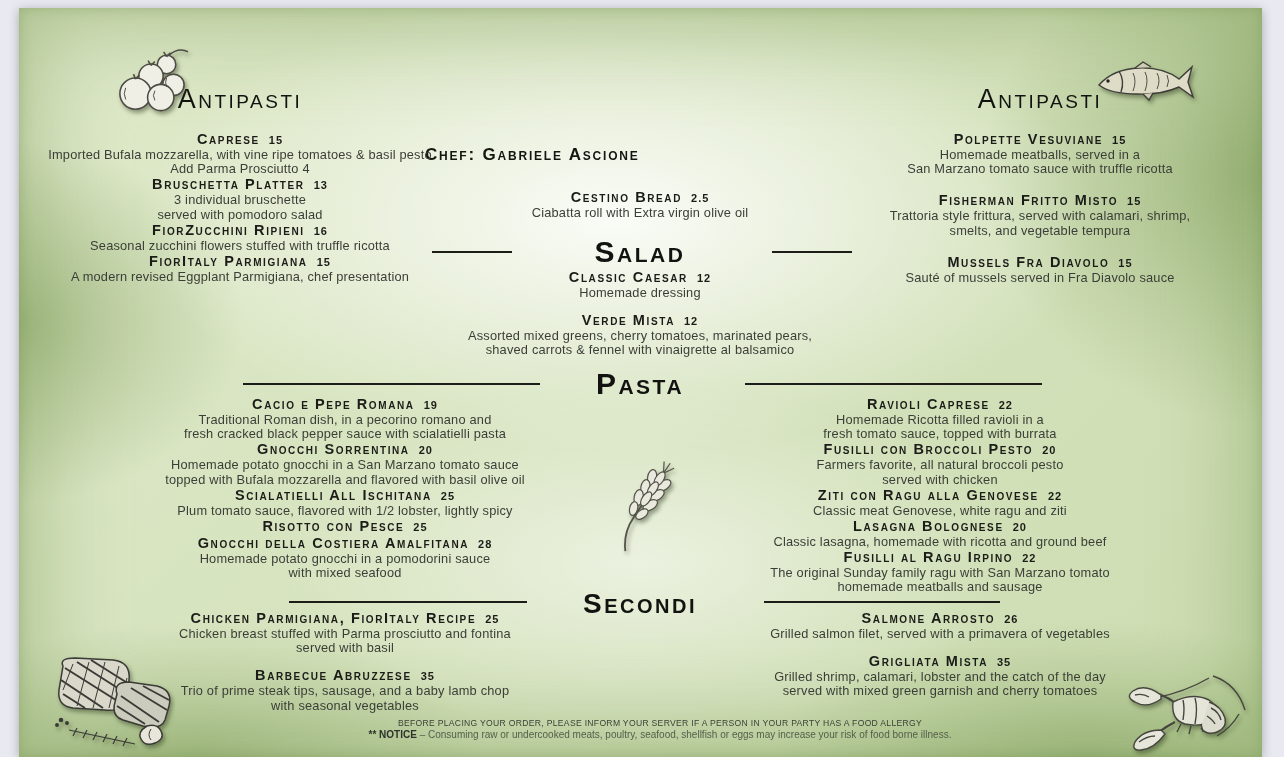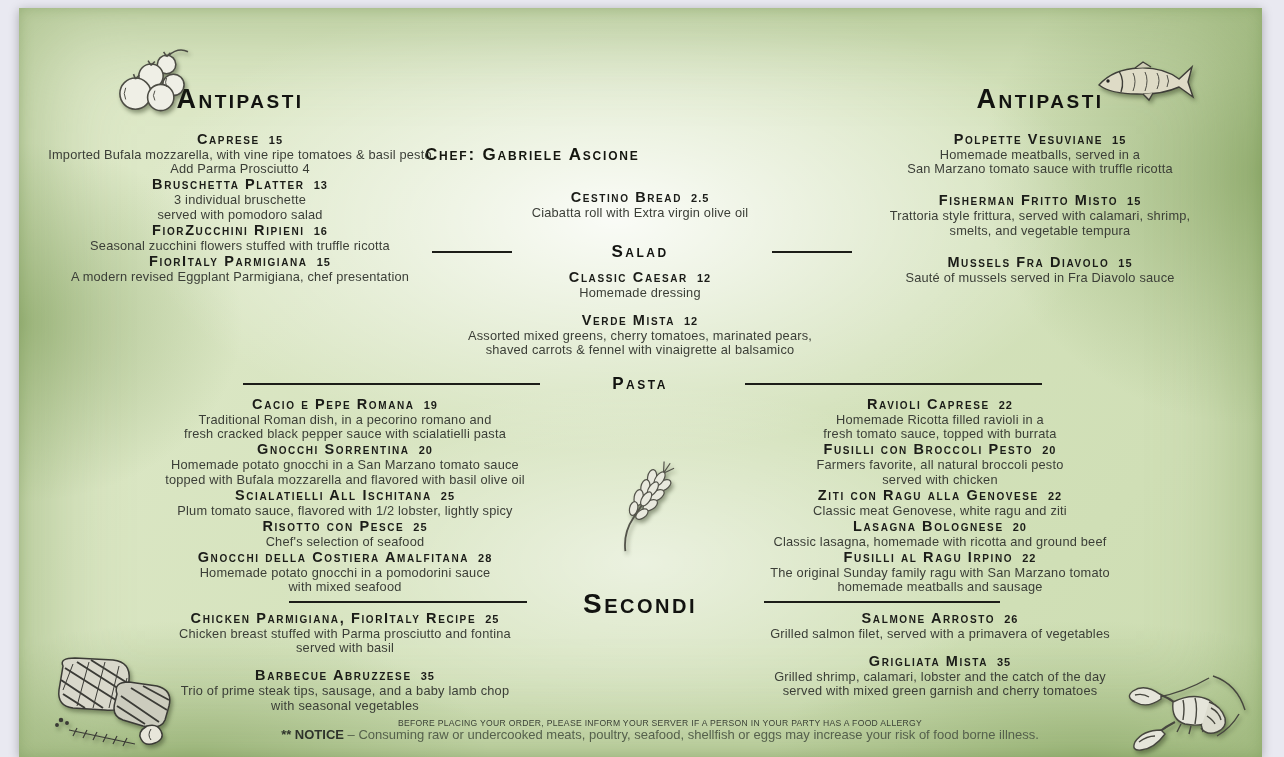--- a/index.html
+++ b/index.html
@@ -13,24 +13,24 @@
       radial-gradient(ellipse 42% 34% at 50% 74%, rgba(255,255,255,.55), rgba(255,255,255,0) 70%),
       radial-gradient(ellipse 30% 45% at 100% 22%, rgba(118,150,80,.55), rgba(118,150,80,0) 75%),
       radial-gradient(ellipse 24% 32% at 0% 42%, rgba(118,150,80,.50), rgba(118,150,80,0) 75%),
       radial-gradient(ellipse 34% 26% at 14% 100%, rgba(124,156,86,.45), rgba(124,156,86,0) 70%),
       radial-gradient(ellipse 36% 26% at 86% 100%, rgba(124,156,86,.45), rgba(124,156,86,0) 70%),
       linear-gradient(135deg,#e0eacb,#d3e1ba 60%,#cdddb2);
     box-shadow: inset 0 0 90px 18px rgba(116,148,76,.45),
                 inset 0 0 14px rgba(92,122,60,.35),
                 0 2px 10px rgba(0,0,0,.28);}
   .section-title{position:absolute;width:430px;text-align:center;
-    font-variant:small-caps;font-weight:bold;font-size:17px;line-height:30px;
+    font-variant:small-caps;font-weight:bold;font-size:30px;line-height:30px;
     letter-spacing:2.5px;color:#121310;}
   .col{position:absolute;text-align:center;}
-  .col h2{margin:0;font-variant:small-caps;font-weight:bold;font-size:27px;
+  .col h2{margin:0;font-variant:small-caps;font-weight:normal;font-size:27px;
     line-height:30px;letter-spacing:2.5px;color:#121310;}
   .item-list{margin-top:17px;}
   .menu-item{text-align:center;}
   .item-title{font-variant:small-caps;font-weight:bold;font-size:14.5px;
     line-height:16px;letter-spacing:1.6px;color:#1b1c18;}
   .item-price{margin-left:9px;font-size:11px;letter-spacing:1px;}
   .item-desc-line{font-size:12.8px;line-height:14.2px;color:#3b3e37;letter-spacing:.2px;}
   .gap12 .menu-item + .menu-item{margin-top:12px;}
   .gap16 .menu-item + .menu-item{margin-top:16px;}
   .abs-list{position:absolute;text-align:center;}
@@ -50,21 +50,21 @@
   .flag-green{left:22px;width:78px;}
   .flag-white{left:100px;width:93px;}
   .flag-red{left:193px;width:82px;}
   .chef-line{position:absolute;left:406px;top:137px;width:430px;text-align:left;
     font-variant:small-caps;font-weight:bold;font-size:17px;letter-spacing:1.8px;color:#15160f;}
   
   .dline{position:absolute;height:2px;background:#1c1d18;}
   
   .footer{position:absolute;left:141px;top:710px;width:1000px;text-align:center;}
   .footer-line1{font-size:8.6px;line-height:11px;color:#3a4036;letter-spacing:.3px;}
-  .footer-line2{font-size:13px;line-height:11px;color:#55604c;}
+  .footer-line2{font-size:10px;line-height:11px;color:#55604c;}
   .footer-line2 .notice-label{font-weight:bold;color:#2e332b;}
   
   .illus{position:absolute;filter:drop-shadow(2px 3px 2px rgba(40,50,25,.45));}
   .illus svg{display:block;width:100%;height:100%;}
 </style>
 </head>
 <body>
 
 <div class="stage">
   <div class="page">
@@ -213,23 +213,20 @@
     </div>
     <div class="item-desc">
             <div class="item-desc-line">Plum tomato sauce, flavored with 1/2 lobster, lightly spicy</div>
           </div>
   </div>
 
   <div class="menu-item">
     <div class="item-title">
       <span class="item-name">Risotto con Pesce</span><span class="item-price">25</span>
     </div>
-    <div class="item-desc">
-            <div class="item-desc-line">Chef's selection of seafood</div>
-          </div>
   </div>
 
   <div class="menu-item">
     <div class="item-title">
       <span class="item-name">Gnocchi della Costiera Amalfitana</span><span class="item-price">28</span>
     </div>
     <div class="item-desc">
             <div class="item-desc-line">Homemade potato gnocchi in a pomodorini sauce</div>
             <div class="item-desc-line">with mixed seafood</div>
           </div>

